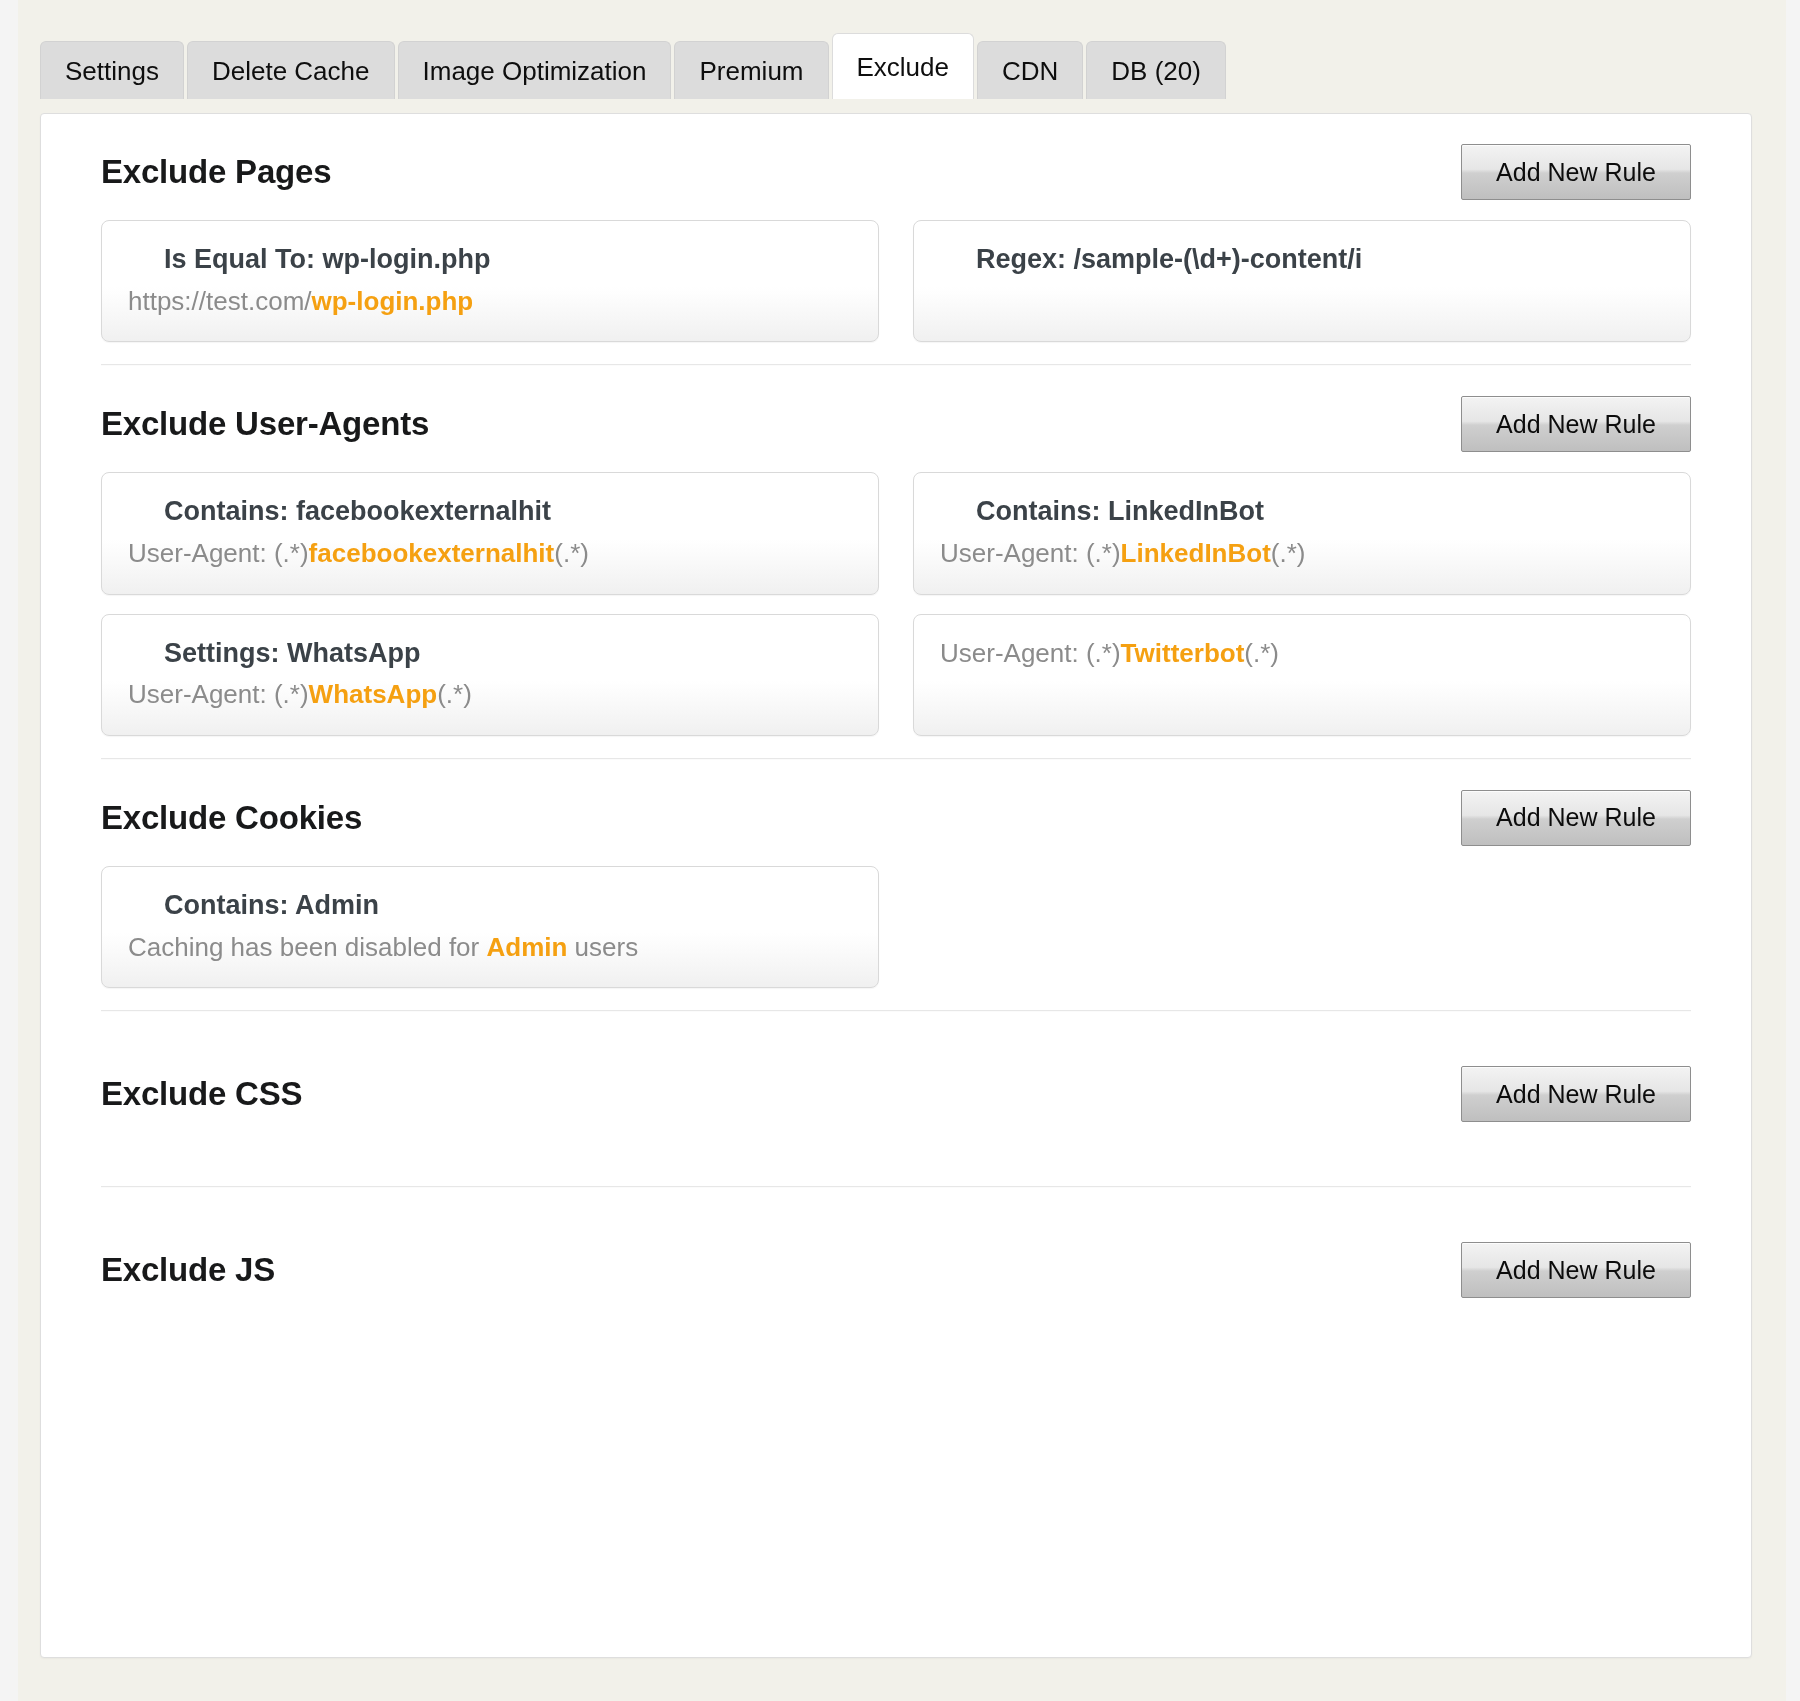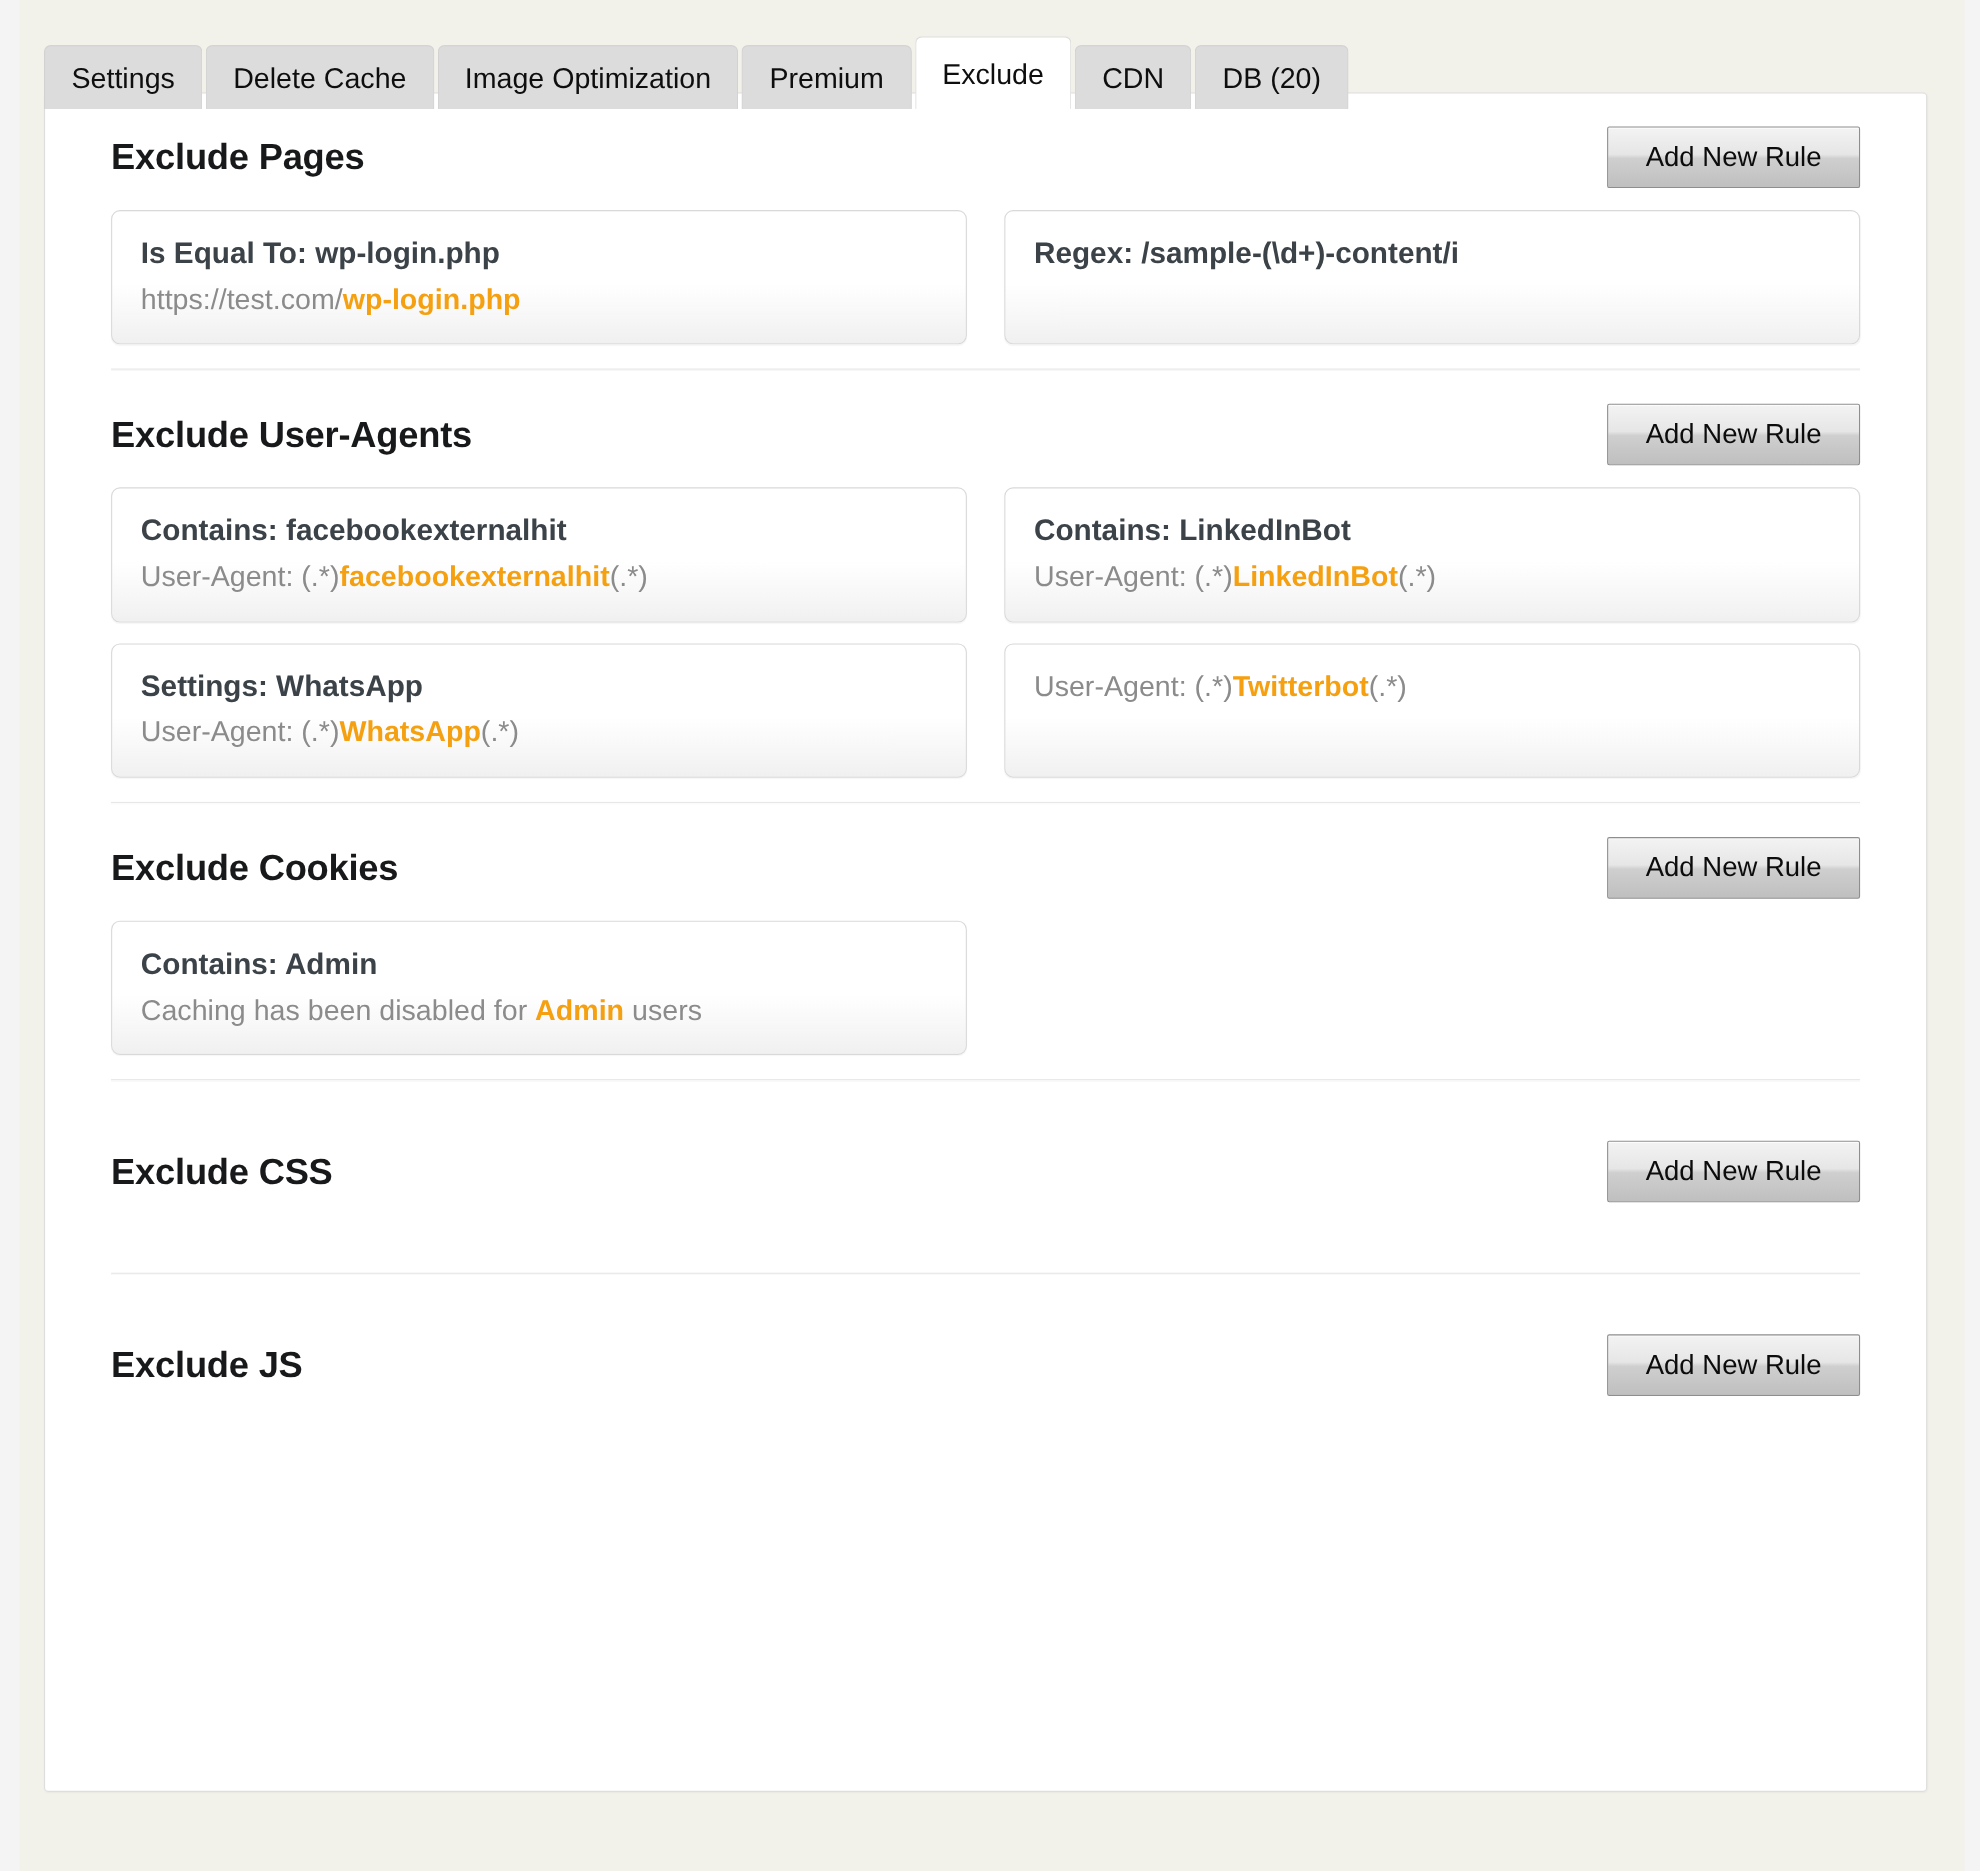--- a/index.html
+++ b/index.html
@@ -83,21 +83,21 @@
     border-color: #dcdcdc;
     height: 66px;
     position: relative;
     z-index: 6;
   }
 
   
   .panel {
     position: absolute;
     left: 22px;
-    top: 84px;
+    top: 113px;
     width: 1712px;
     height: 1545px;
     background: #ffffff;
     border: 1px solid #dedede;
     border-radius: 4px;
     box-sizing: border-box;
     box-shadow: 0 1px 2px rgba(0,0,0,0.04);
   }
 
   .panel-body {
@@ -163,20 +163,21 @@
     min-height: 112px;
     cursor: pointer;
   }
   .rule-title {
     font-size: 27px;
     font-weight: 700;
     color: #3b4248;
     line-height: 1.25;
     margin-bottom: 8px;
     white-space: nowrap;
+    margin-left: 36px;
   }
   .rule-sub {
     font-size: 26px;
     color: #8b8b8b;
     line-height: 1.25;
     white-space: nowrap;
   }
   .rule-sub b {
     color: #f5a011;
     font-weight: 700;

